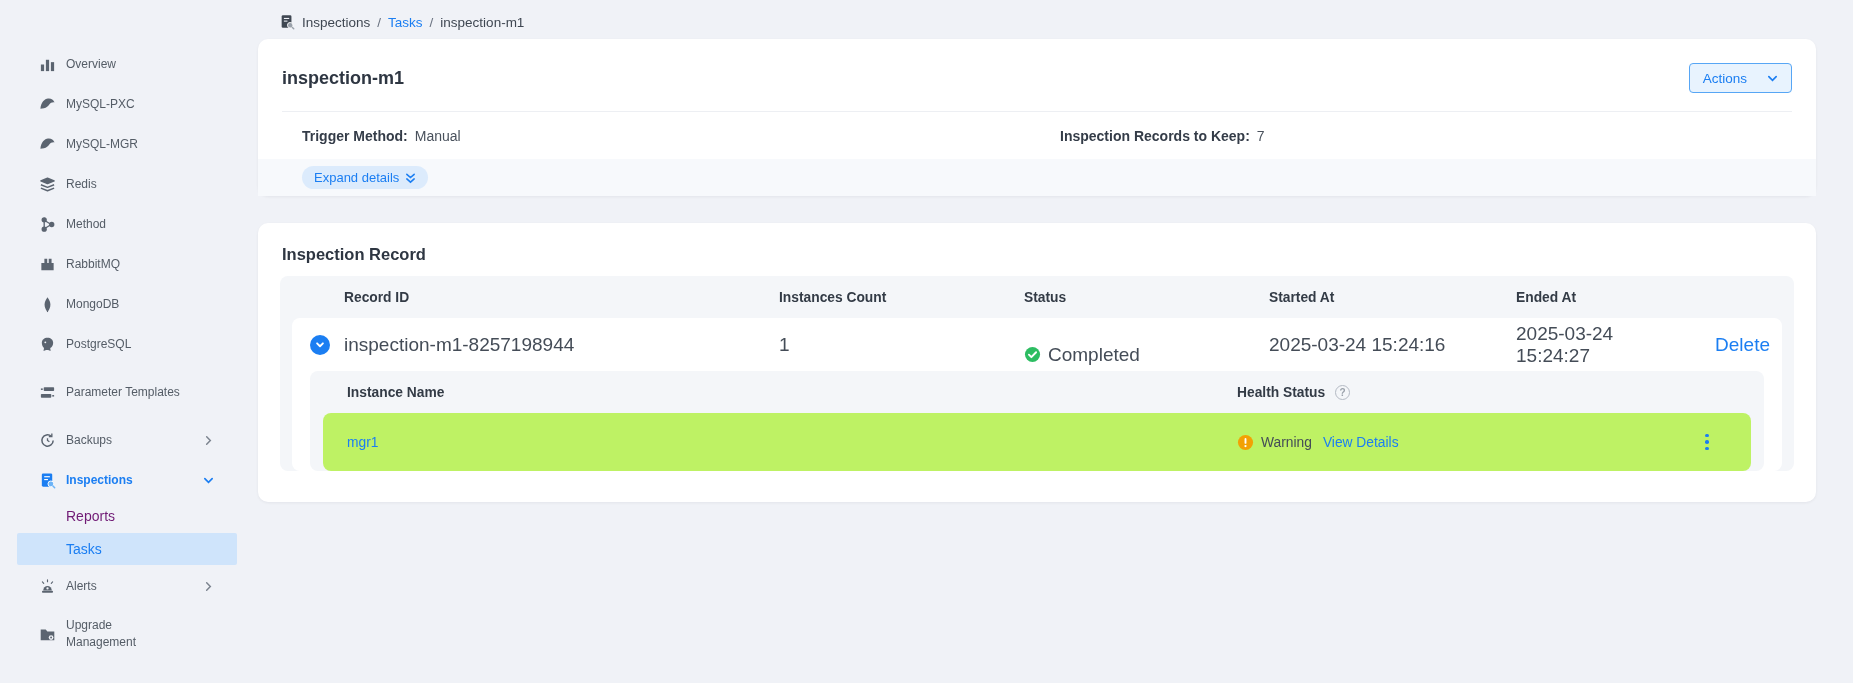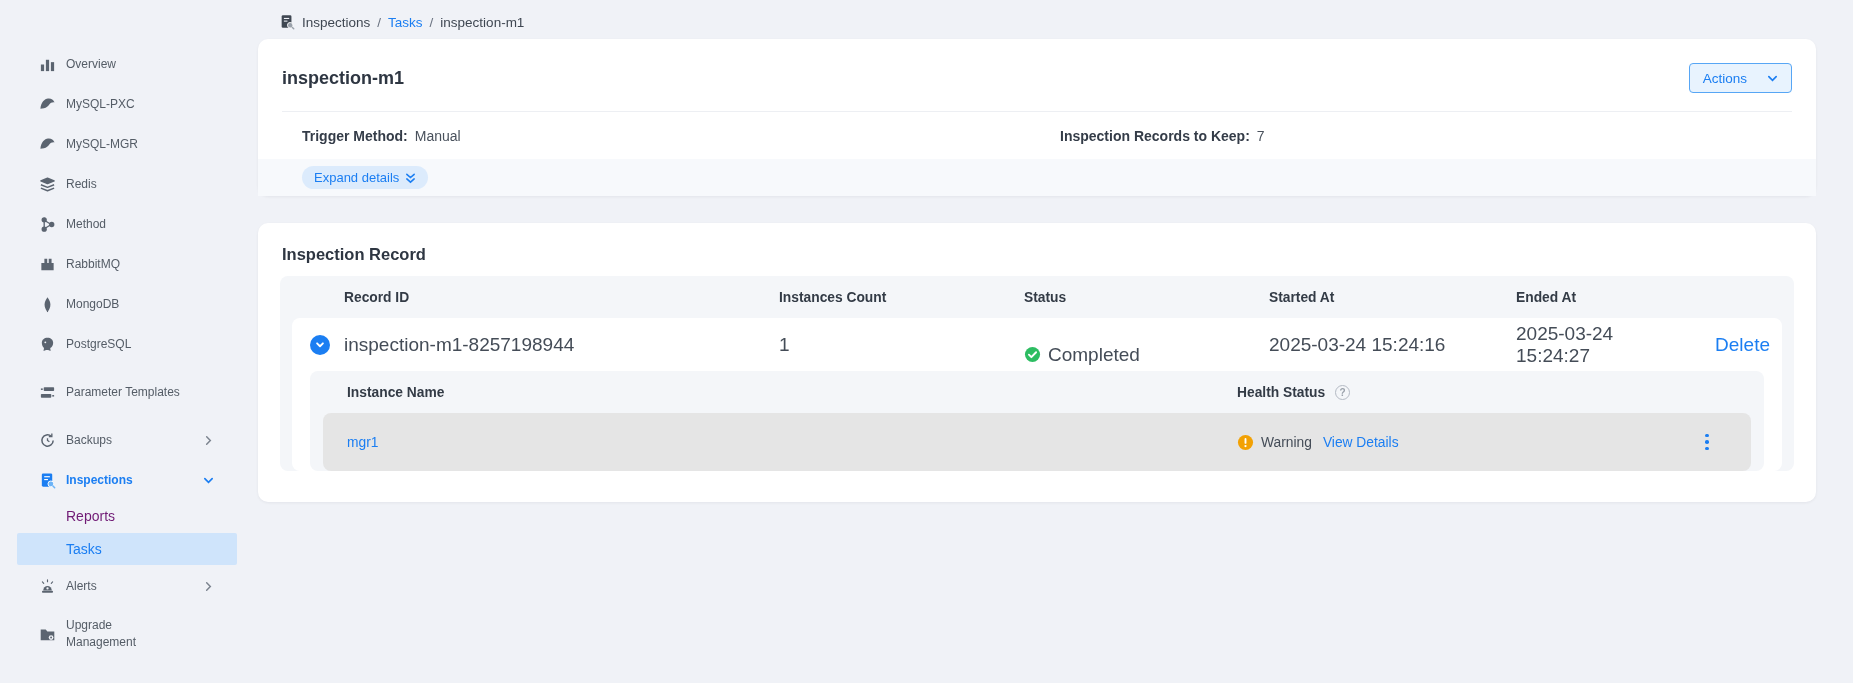--- a/index.html
+++ b/index.html
@@ -78,21 +78,21 @@
   .delete-link { color:#1b7ef2; cursor:pointer; text-align:right; padding-right:8px; }
 
   .expand-toggle { width:20px; height:20px; border-radius:50%; background:#1b7ef2; display:flex; align-items:center; justify-content:center; cursor:pointer; }
   .expand-toggle svg { width:10px; height:10px; }
 
   .nested-panel { background:#f4f6f9; border-radius:8px; margin:0 18px 14px; }
   .nested-grid { display:grid; grid-template-columns:890px 1fr 40px; align-items:center; }
   .nested-head { height:42px; padding:0 37px; font-weight:bold; color:#333b46; font-size:13.8px; }
   .nested-head-cell { display:flex; align-items:center; gap:10px; }
   .help-icon { width:15px; height:15px; border-radius:50%; border:1px solid #b4bac4; color:#9aa1ab; font-size:10px; display:flex; align-items:center; justify-content:center; }
-  .nested-row { background:#e5e5e5; border-radius:8px; margin:0 13px 13px; height:58px; padding:0 24px; font-size:13.8px; }
+  .nested-row { background:#bef264; border-radius:8px; margin:0 13px 13px; height:58px; padding:0 24px; font-size:13.8px; }
   .instance-link { color:#1b7ef2; cursor:pointer; }
   .health-cell { display:flex; align-items:center; gap:7px; }
   .view-link { color:#1b7ef2; cursor:pointer; margin-left:4px; }
   .kebab { display:flex; flex-direction:column; gap:3px; align-items:center; cursor:pointer; }
   .kebab i { width:3.5px; height:3.5px; border-radius:50%; background:#1b7ef2; }
 
   .stat-icon { width:17px; height:17px; flex:none; }
 </style>
 </head>
 <body>

